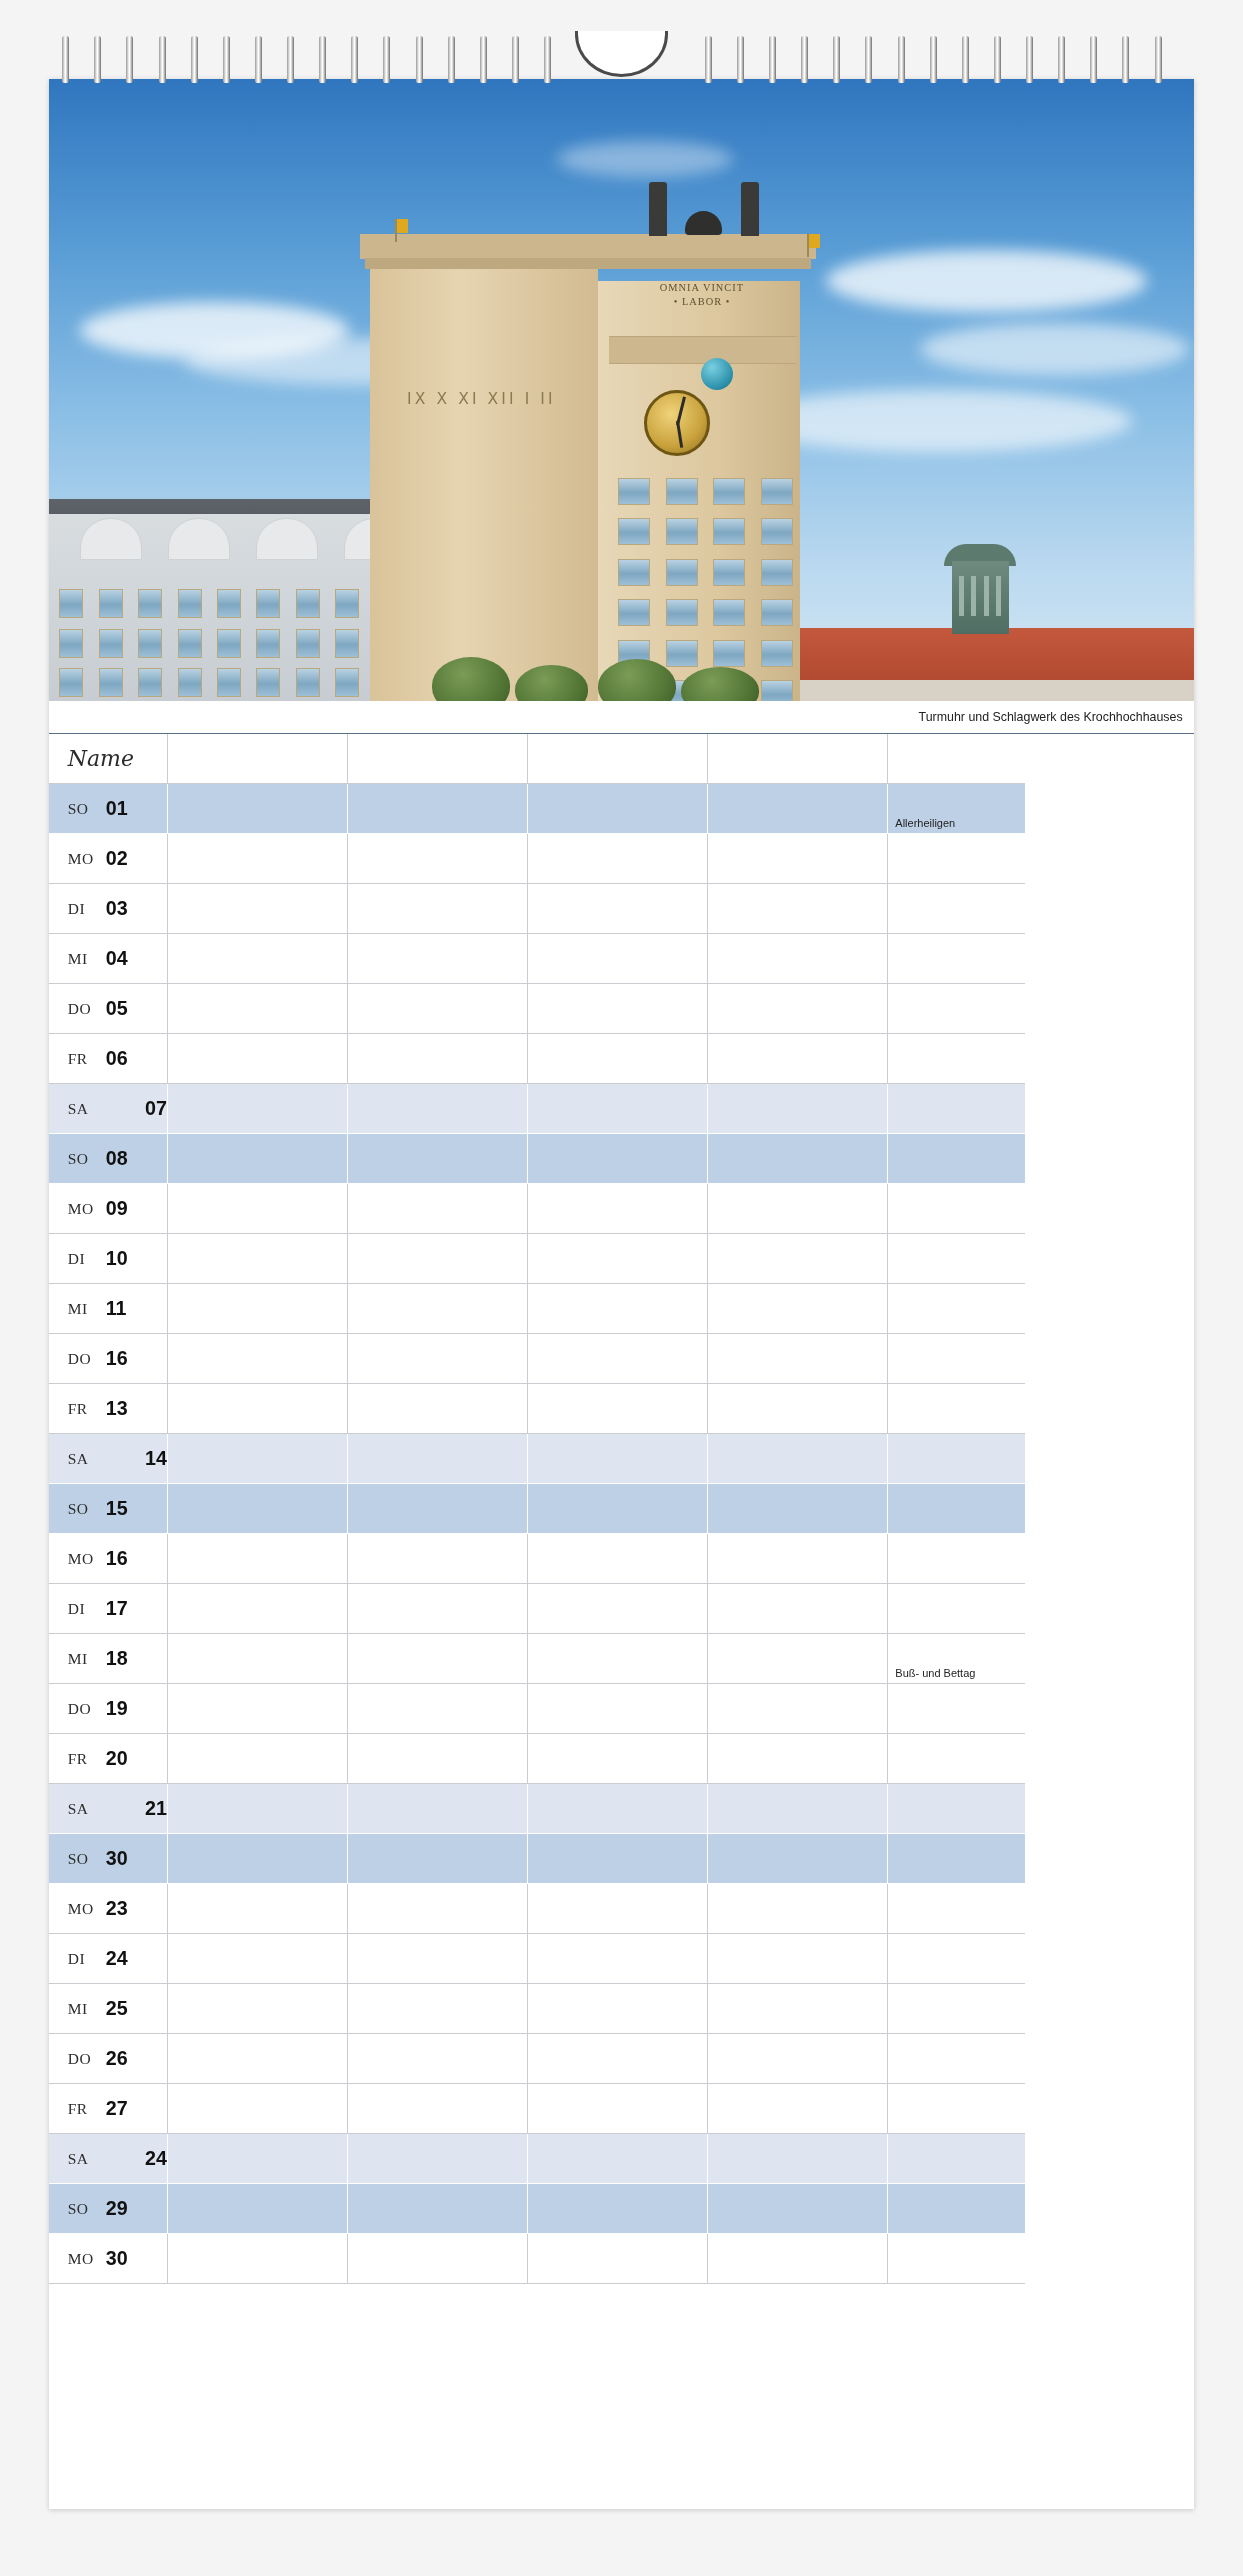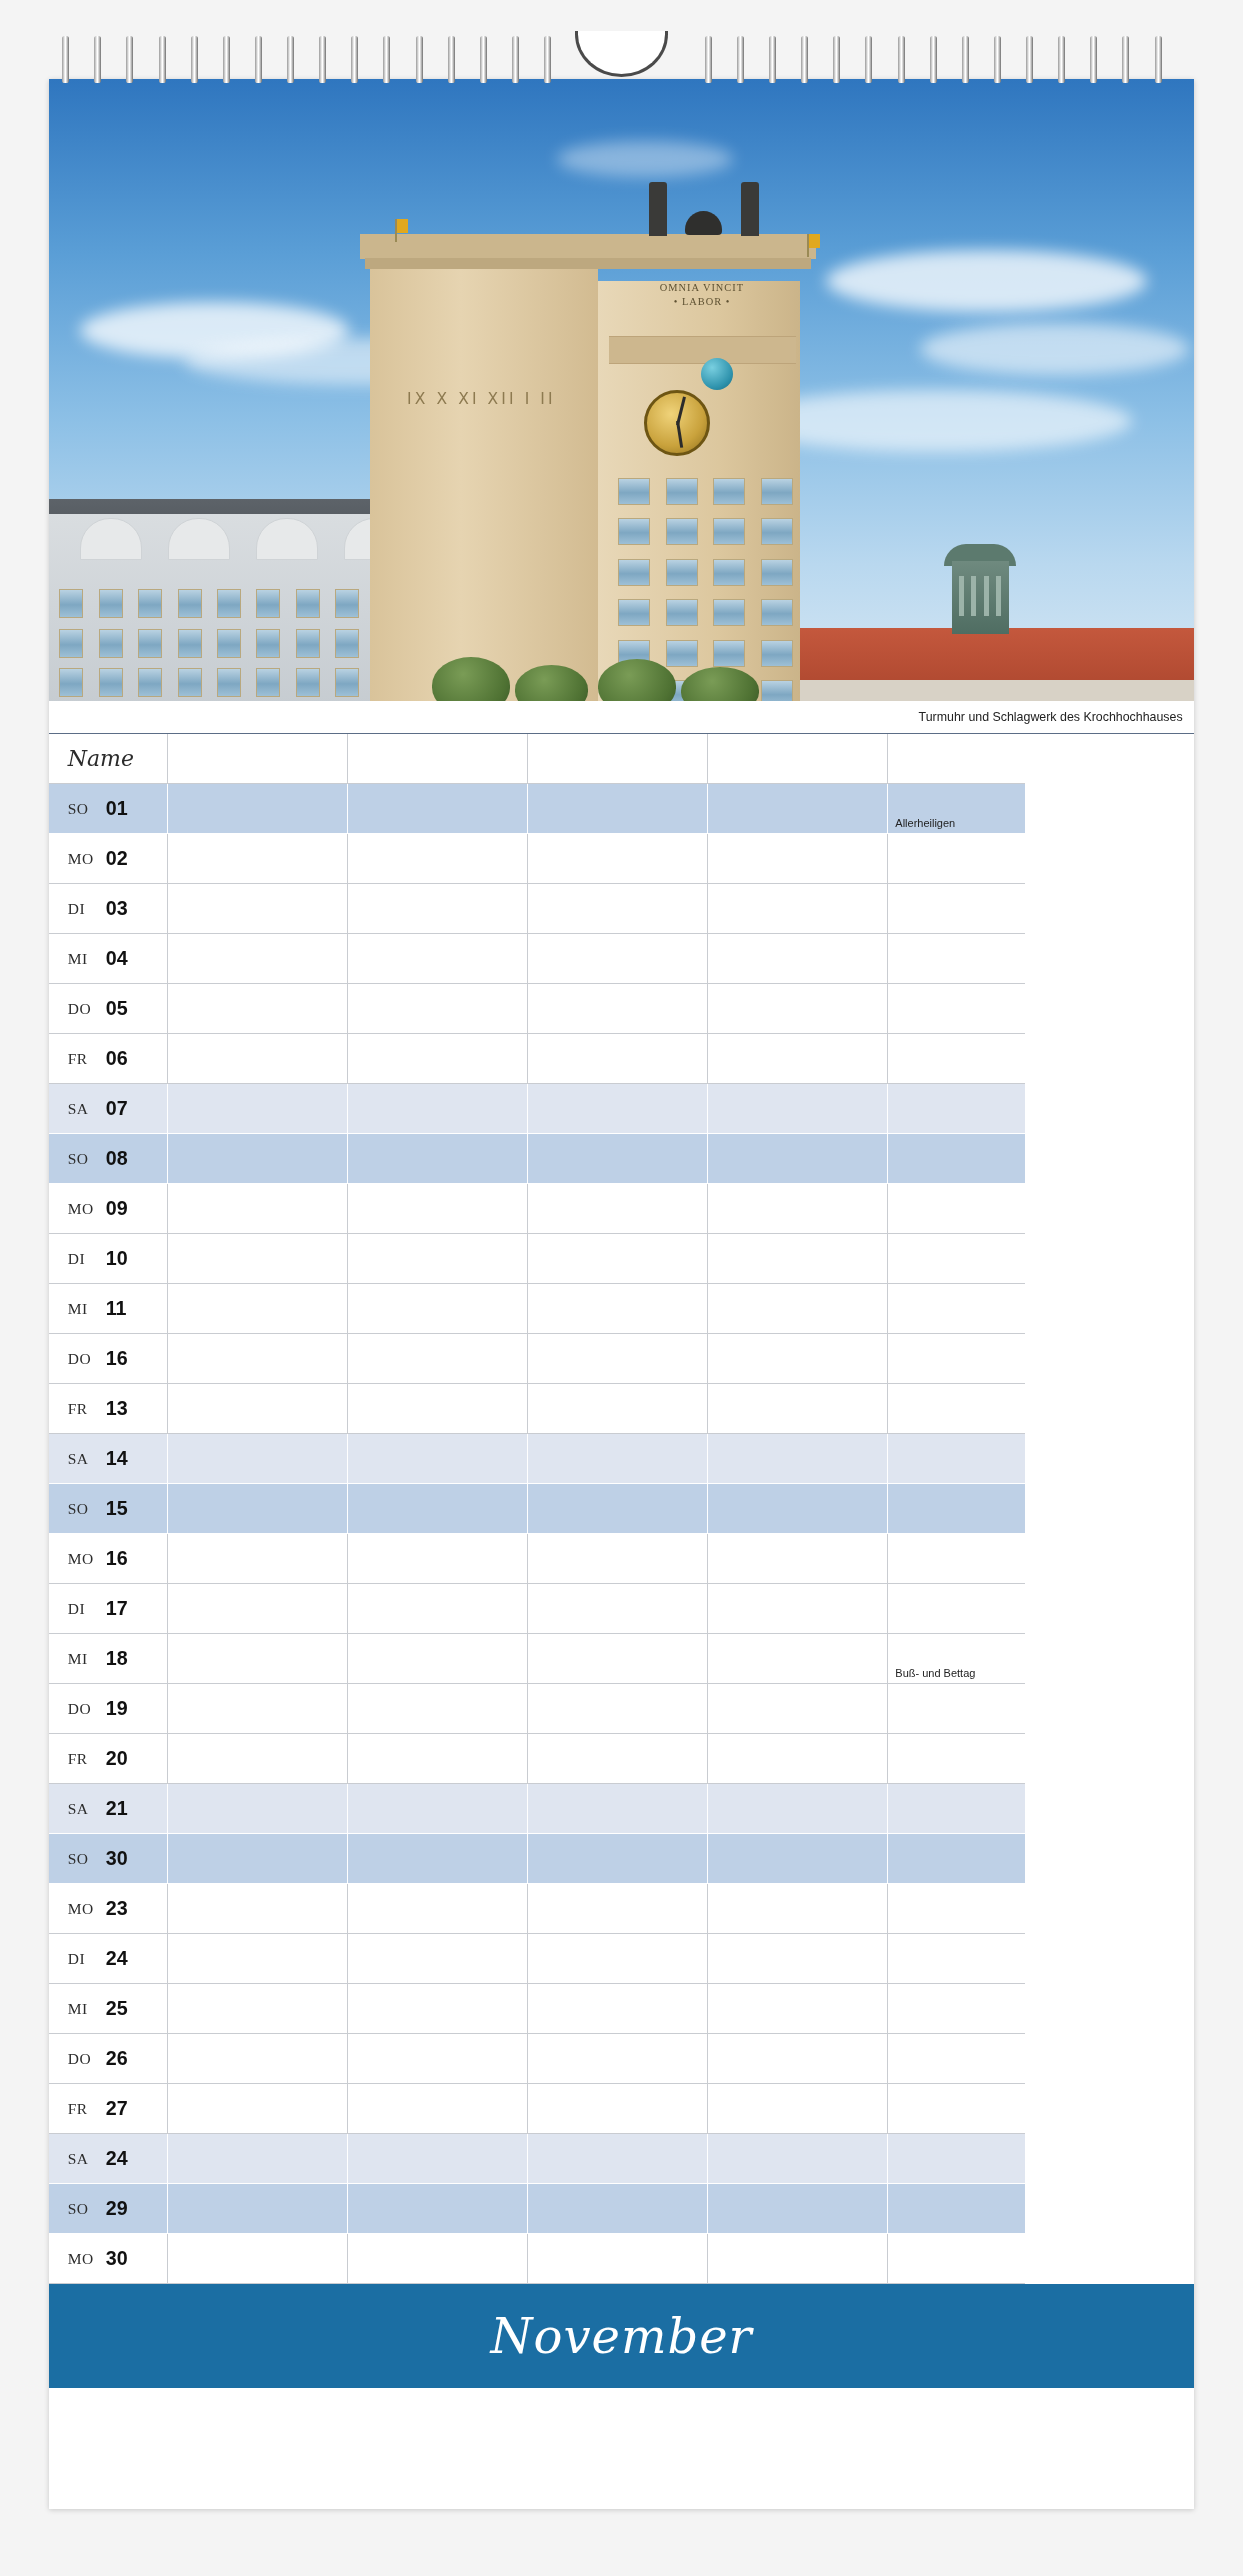--- a/index.html
+++ b/index.html
@@ -357,21 +357,21 @@
   .col-w3 { flex: 0 0 180px; }
   .col-w4 { flex: 0 0 180px; }
   .col-w5 { flex: 0 0 180px; border-right: none; }
 
   .row.white   { background: #ffffff; }
   .row.sat     { background: #dfe5f0; }
   .row.sun     { background: #bed0e6; }
 
   .row.white .cell  { border-right-color: #c9ccd1; }
   .row.white        { border-bottom-color: #c9ccd1; }
-  .row.sat .cell    { border-right-color: #ffffff; }
+  .row.sat .cell    { border-right-color: #ffffff; justify-content: space-between; }
   .row.sun .cell    { border-right-color: #ffffff; }
 
   .dow {
     font-size: 15.5px;
     color: #2c2c2c;
     letter-spacing: 0.5px;
     width: 38px;
     display: inline-block;
     font-family: Liberation Serif, serif;
   }
@@ -922,18 +922,15 @@
             <span class="dnum">30</span>
           </div>
           <div class="cell col-w1"></div>
           <div class="cell col-w2"></div>
           <div class="cell col-w3"></div>
           <div class="cell col-w4"></div>
           <div class="cell col-w5"></div>
         </div>
       </div>
 
-    <div class="footer">
-      <div class="month">November</div>
-    </div>
   </div>
 </div>
 
 
 </body></html>

